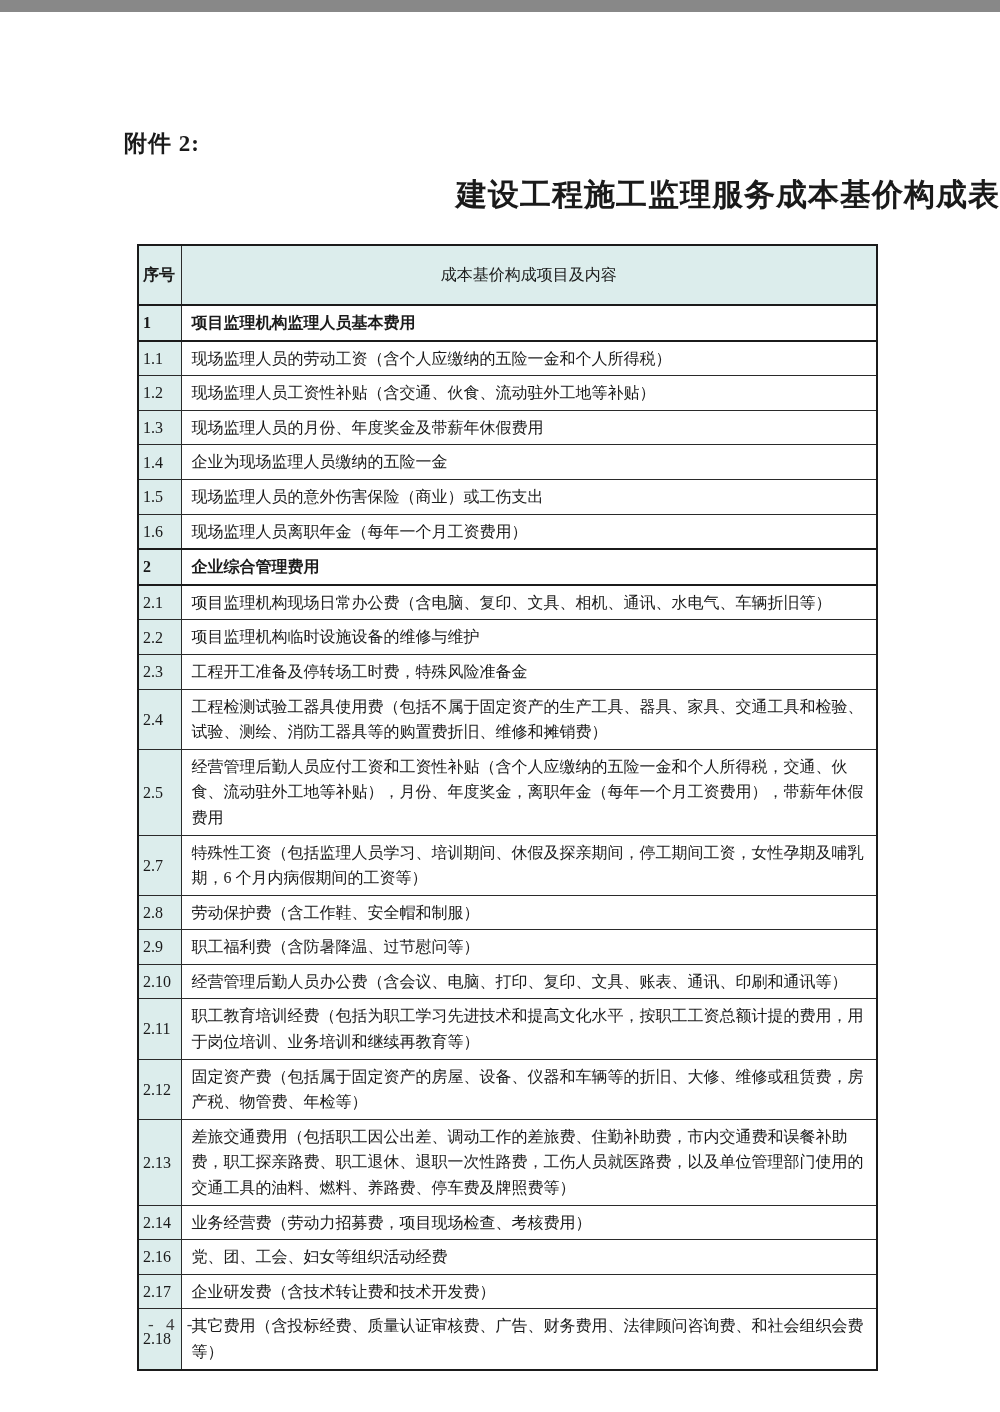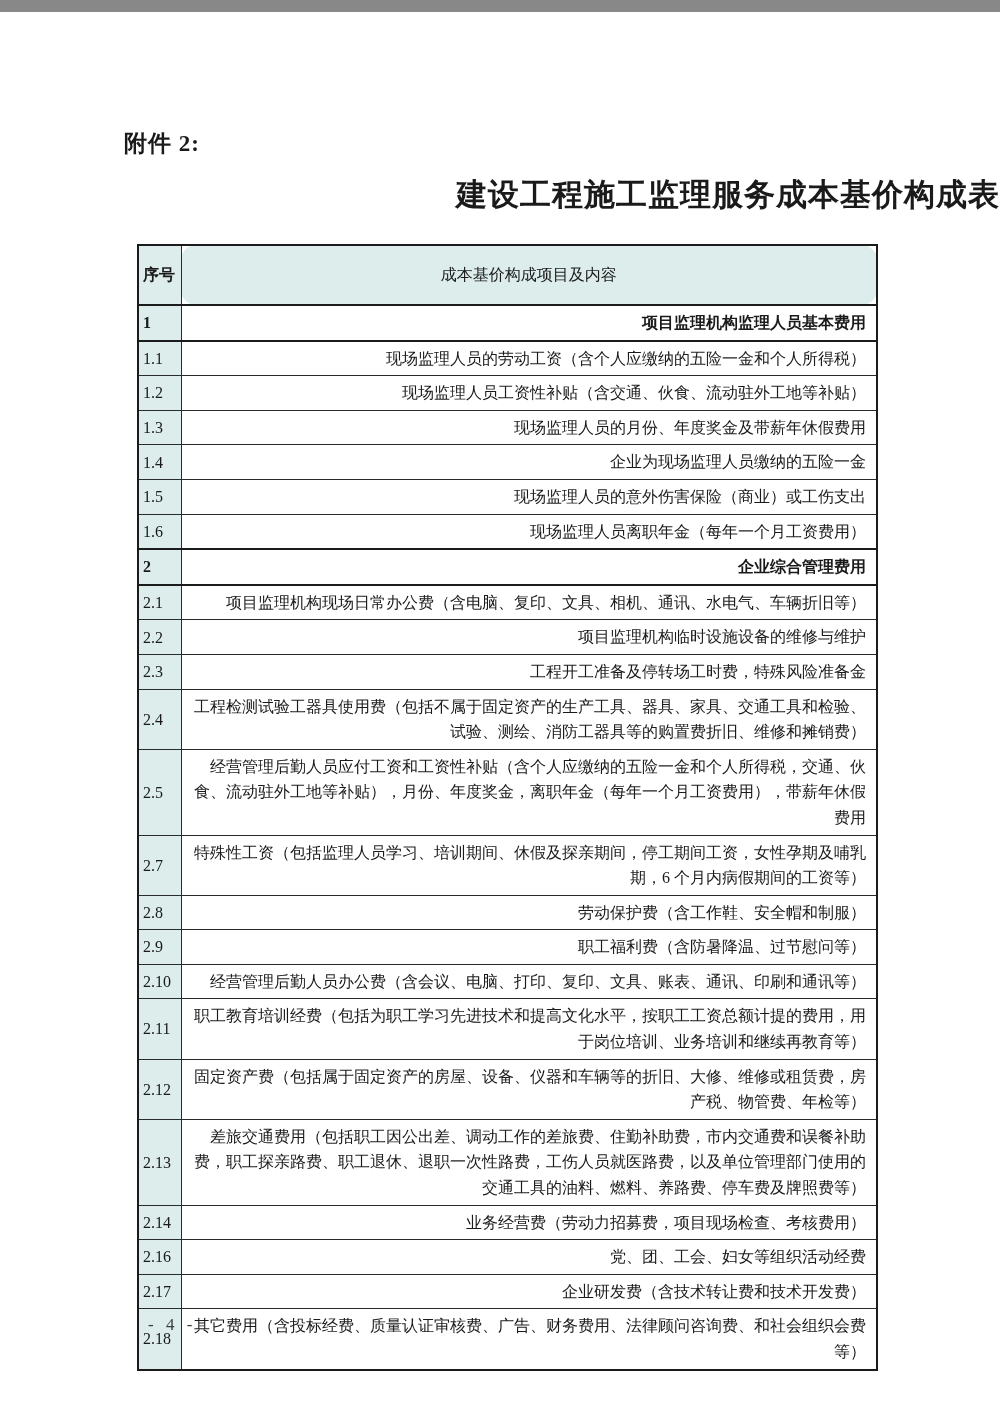--- a/index.html
+++ b/index.html
@@ -57,29 +57,28 @@
   th.h-no, td.c-no{
     background:#dcedec;
     text-align:left;
     padding:2px 4px;
   }
   th.h-content{
     background:#dcedec;
     font-weight:normal;
     text-align:center;
     padding:4px 8px;
-    border-radius:15px;
   }
   thead th{
     height:60px;
     font-size:16px;
   }
   td.c-content{
     background:#ffffff;
-    text-align:right;
+    text-align:left;
     padding:4px 10px;
     line-height:1.6;
   }
   td.c-no{
     font-size:15px;
     line-height:1.2;
   }
   tr.data-row td{
     height:28px;
   }

